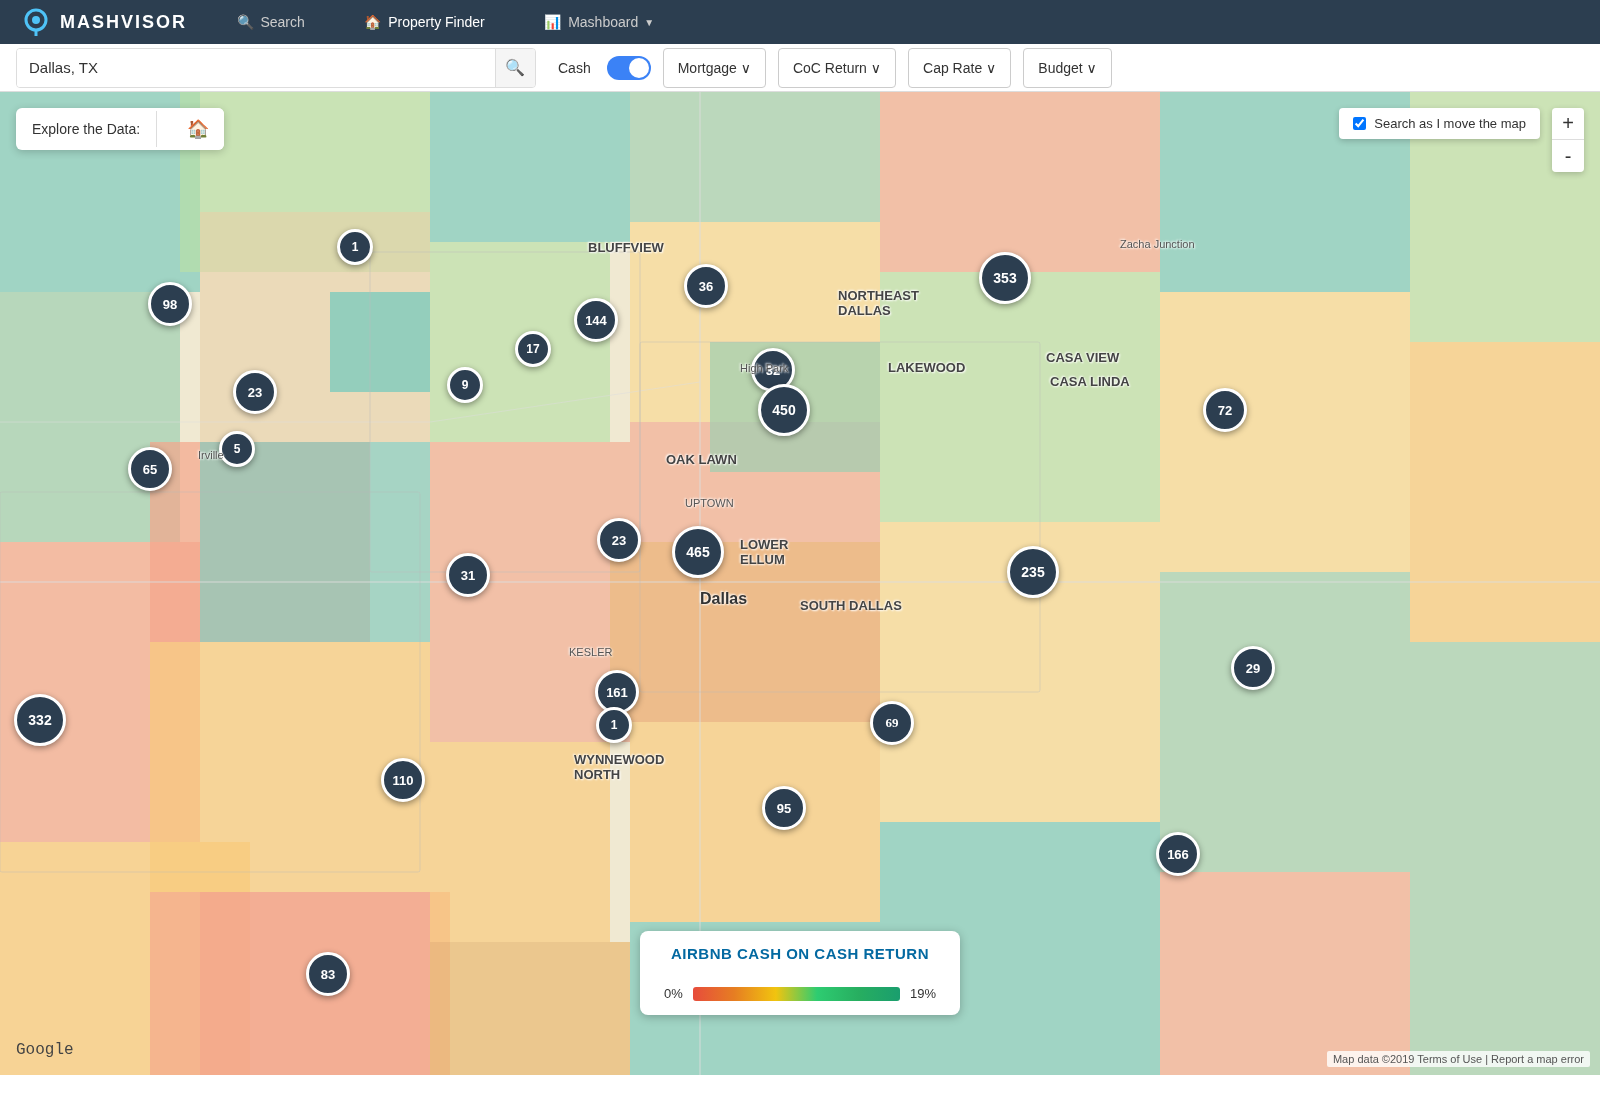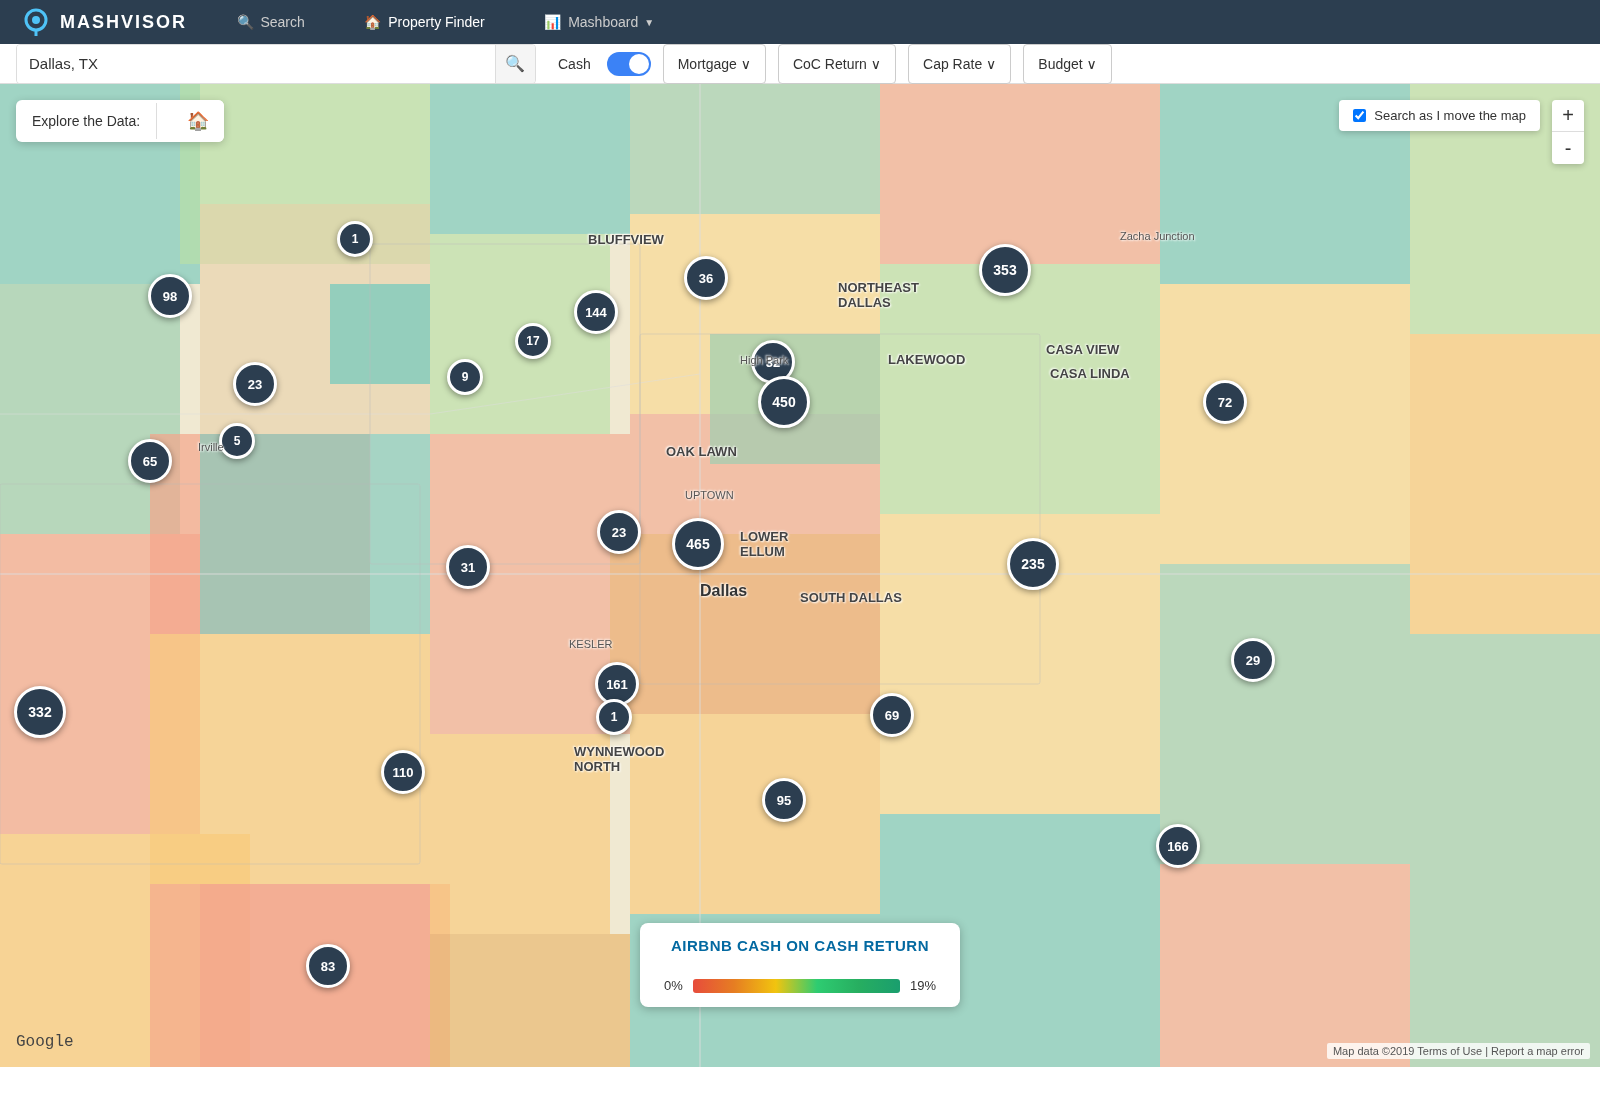--- a/index.html
+++ b/index.html
@@ -36,21 +36,21 @@
       align-items: center;
       gap: 6px;
       cursor: pointer;
       padding: 6px 10px;
       border-radius: 4px;
     }
 
     
     #search-bar {
       background: white;
-      height: 40px;
+      height: 48px;
       display: flex;
       align-items: center;
       padding: 0 16px;
       gap: 12px;
       border-bottom: 1px solid #ddd;
       z-index: 99;
       position: relative;
     }
     .cash-toggle-area {
       display: flex;
@@ -431,21 +431,21 @@
       <div class="cluster-marker medium" style="top: 318px; left: 1225px;">72</div>
       <div class="cluster-marker medium" style="top: 377px; left: 150px;">65</div>
       <div class="cluster-marker medium" style="top: 448px; left: 619px;">23</div>
       <div class="cluster-marker medium" style="top: 483px; left: 468px;">31</div>
       <div class="cluster-marker large" style="top: 460px; left: 698px;">465</div>
       <div class="cluster-marker large" style="top: 480px; left: 1033px;">235</div>
       <div class="cluster-marker large" style="top: 628px; left: 40px;">332</div>
       <div class="cluster-marker medium" style="top: 576px; left: 1253px;">29</div>
       <div class="cluster-marker medium" style="top: 600px; left: 617px;">161</div>
       <div class="cluster-marker small" style="top: 633px; left: 614px;">1</div>
-      <div class="cluster-marker medium" style="top: 631px; left: 892px;">69</div>
+      <div class="cluster-marker medium" style="top: 631px; left: 892px; font-family: Liberation Serif, serif;">69</div>
       <div class="cluster-marker medium" style="top: 688px; left: 403px;">110</div>
       <div class="cluster-marker medium" style="top: 716px; left: 784px;">95</div>
       <div class="cluster-marker medium" style="top: 762px; left: 1178px;">166</div>
       <div class="cluster-marker medium" style="top: 882px; left: 328px;">83</div>
     </div>
 
   <div id="labels-layer">
       <div class="map-label medium-bold" style="top: 148px; left: 588px; white-space: pre;">BLUFFVIEW</div>
       <div class="map-label medium-bold" style="top: 196px; left: 838px; white-space: pre;">NORTHEAST
 DALLAS</div>

